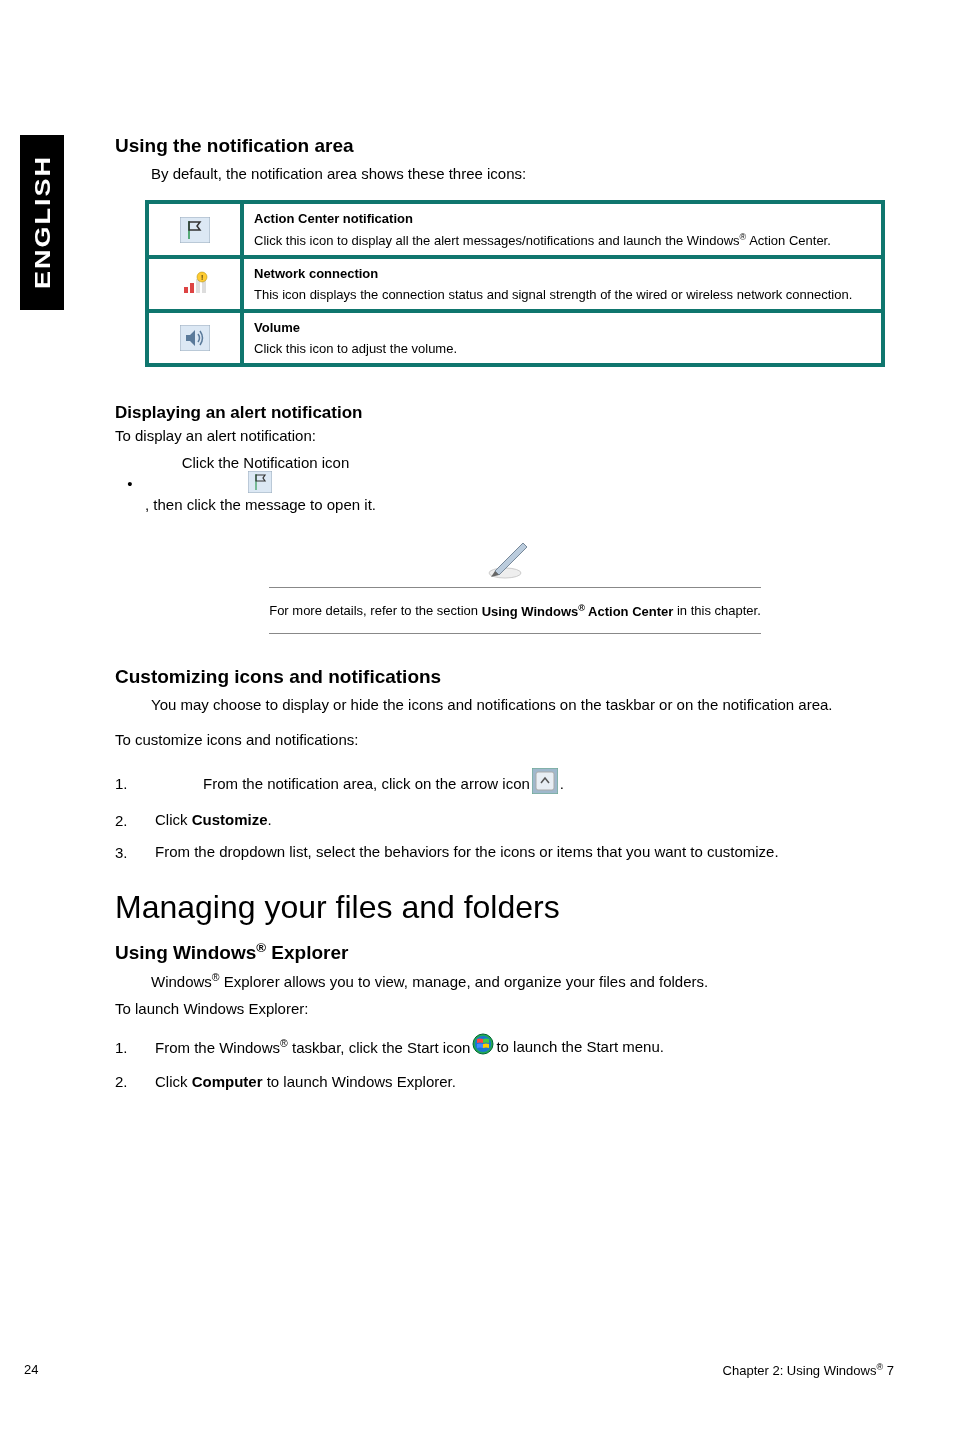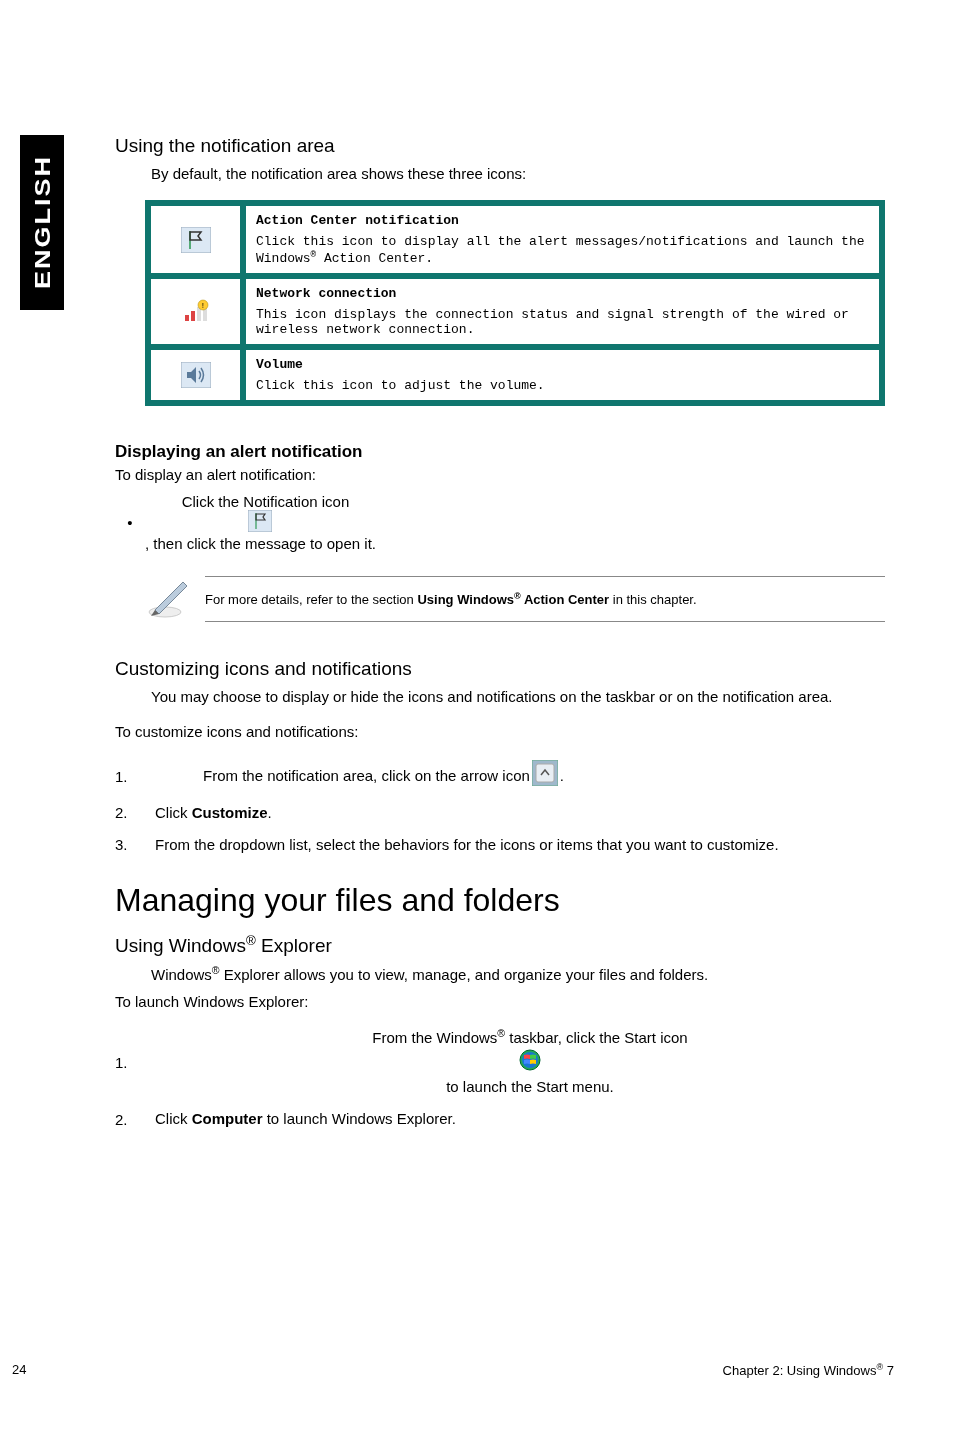--- a/index.html
+++ b/index.html
@@ -34,43 +34,42 @@
     transform: rotate(180deg) scaleX(0.85);
   }
   .content {
     position: absolute;
     left: 115px;
     top: 135px;
     width: 790px;
   }
   h3.section {
     font-size: 19px;
-    font-weight: normal;
+    font-weight: bold;
     margin-bottom: 6px;
   }
   p.body {
     font-size: 15px;
     line-height: 1.4;
     margin-bottom: 16px;
     margin-left: 36px;
   }
   .icon-table {
     width: 100%;
     border-collapse: collapse;
     border: 1.5px solid #2a6fb5;
     margin-left: 30px;
     width: 740px;
     margin-bottom: 36px;
   }
   .icon-table td {
-    border: 6px solid #0f766e;
+    border: 4px solid #0f766e;
     padding: 7px 10px;
     font-size: 13px;
     vertical-align: middle;
-    font-family: Liberation Mono, monospace;
   }
   .icon-table td.icon-cell {
     width: 95px;
     text-align: center;
     background: #fff;
   }
   .icon-table .row-title {
     font-weight: bold;
     font-size: 13px;
     display: block;
@@ -102,20 +101,21 @@
   .bullet-dot {
     width: 30px;
     text-align: center;
   }
   .note-block {
     display: flex;
     align-items: center;
     margin-left: 30px;
     width: 740px;
     margin-bottom: 32px;
+    flex-direction: column;
   }
   .note-icon {
     width: 60px;
     flex-shrink: 0;
   }
   .note-text {
     border-top: 1px solid #888;
     border-bottom: 1px solid #888;
     flex: 1;
     padding: 14px 0;
@@ -135,21 +135,21 @@
     margin-bottom: 14px;
     margin-top: 26px;
   }
   .footer {
     position: absolute;
     bottom: 60px;
     left: 0;
     width: 954px;
     display: flex;
     justify-content: space-between;
-    padding: 0 60px 0 12px;
+    padding: 0 60px 0 24px;
     font-size: 13px;
   }
   .sup { font-size: 0.7em; vertical-align: super; }
   .inline-icon {
     display: inline-block;
     vertical-align: middle;
     margin: 0 2px;
   }
 </style>
 </head>
@@ -282,21 +282,21 @@
   <h3 class="section">
     <span>Using Windows</span><span class="sup">®</span><span> Explorer</span>
   </h3>
   <p class="body" style="margin-bottom:8px">
     <span>Windows</span><span class="sup">®</span><span> Explorer allows you to view, manage, and organize your files and folders.</span>
   </p>
   <p class="bold-line" style="margin-bottom:16px">To launch Windows Explorer:</p>
 
   <div class="numlist">
     <span class="num">1.</span>
-    <span class="txt" style="display:flex;align-items:center;flex-wrap:wrap;flex-direction:column;">
+    <span class="txt" style="display:flex;align-items:center;flex-wrap:wrap;">
       <span><span>From the Windows</span><span class="sup">®</span><span> taskbar, click the Start icon </span></span>
       <span class="inline-icon">
         <svg viewBox="0 0 22 22" width="22" height="22">
           <circle cx="11" cy="11" r="10" fill="#2a5" stroke="#063"></circle>
           <circle cx="11" cy="11" r="8" fill="#1976d2"></circle>
           <path d="M5 6 Q8 5 11 6 L11 10 Q8 9 5 10 Z" fill="#f44"></path>
           <path d="M11 6 Q14 5 17 6 L17 10 Q14 9 11 10 Z" fill="#4c4"></path>
           <path d="M5 11 Q8 10 11 11 L11 15 Q8 14 5 15 Z" fill="#48f"></path>
           <path d="M11 11 Q14 10 17 11 L17 15 Q14 14 11 15 Z" fill="#fc0"></path>
         </svg>

